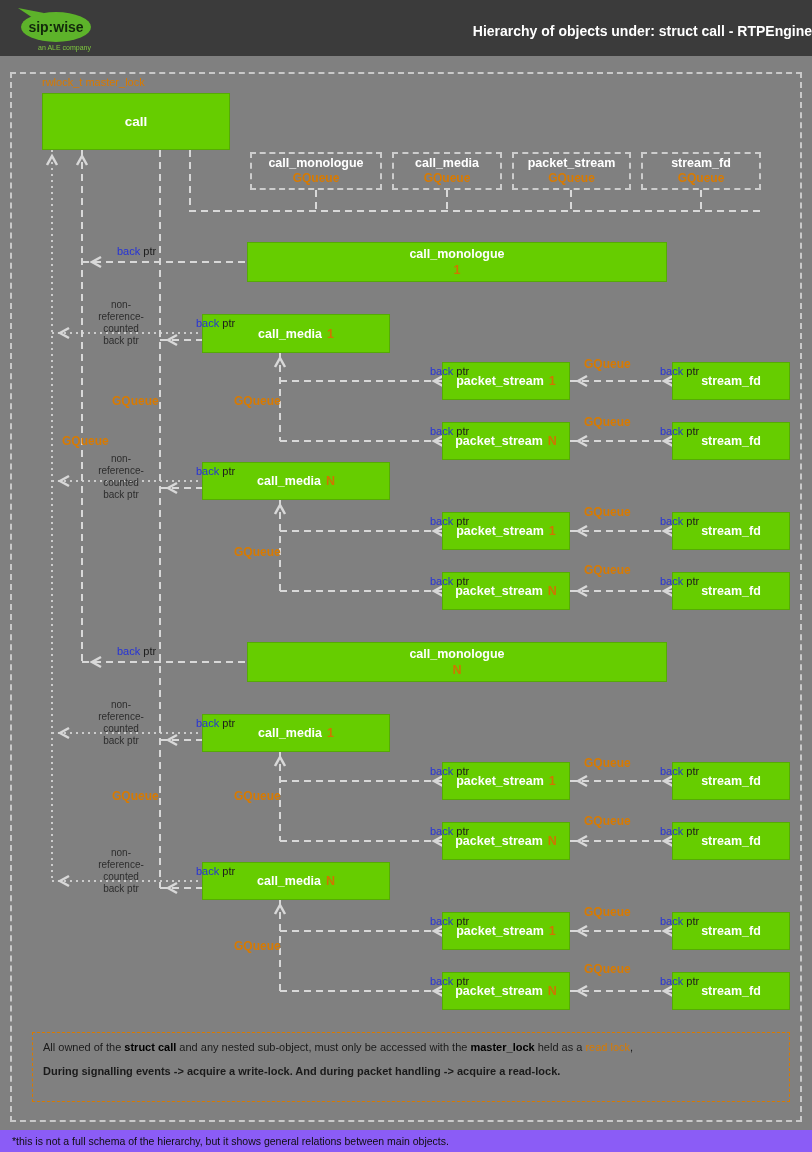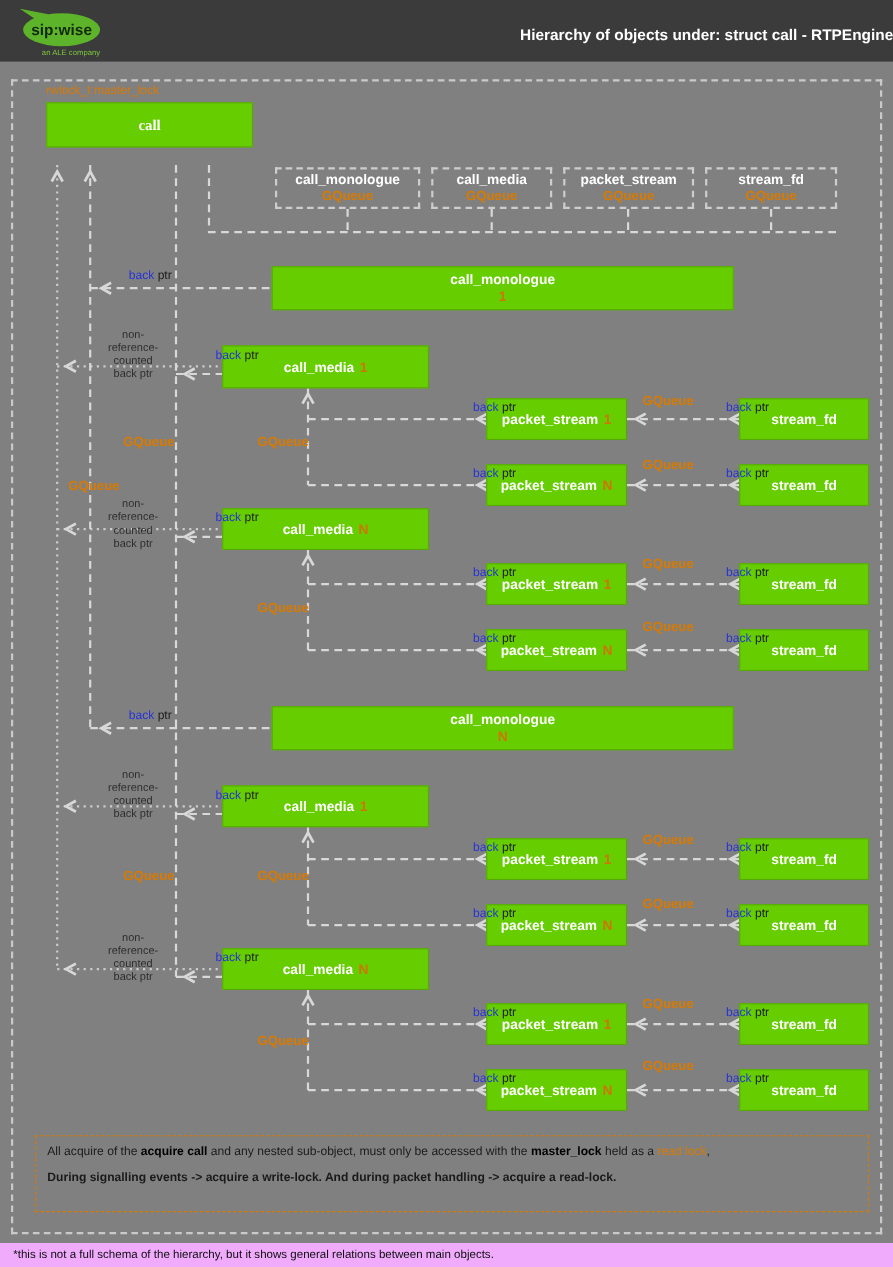--- a/index.html
+++ b/index.html
@@ -37,21 +37,21 @@
   .bp .b{color:#2633d6;}
   .bp .p{color:#1c1c1c;}
   .gq{position:absolute;color:#d87a00;font-weight:bold;font-size:12px;white-space:nowrap;z-index:5;}
   .nr{position:absolute;width:52px;text-align:center;font-size:10px;line-height:1.2;color:#2d2d2d;z-index:5;}
 
   .note{position:absolute;border:1px dashed #d87a00;box-sizing:border-box;padding:7px 10px;font-size:11px;color:#1a1a1a;line-height:1.35;}
   .note b{color:#000000;}
   .note .or{color:#d87a00;text-align:right;}
   .note .gap{margin-top:9px;font-weight:bold;}
 
-  .foot{position:absolute;top:1130px;left:0;width:812px;height:22px;background:#f0abfc;color:#0e0e0e;font-size:10.5px;line-height:22px;padding-left:12px;box-sizing:border-box;}
+  .foot{position:absolute;top:1130px;left:0;width:812px;height:22px;background:#8b5cf6;color:#0e0e0e;font-size:10.5px;line-height:22px;padding-left:12px;box-sizing:border-box;}
 </style>
 </head>
 <body>
 
 <div id="page">
 
   <div class="hdr">
     <div class="logo">
       <svg width="84" height="48" viewBox="0 0 84 48">
         <path d="M6 1 L24 13 L32 6 Z" fill="#5db32a"></path>
@@ -115,21 +115,21 @@
         <polyline points="275,305 280,296 285,305" class="arr"></polyline>
         <polyline points="275,452 280,443 285,452" class="arr"></polyline>
         <polyline points="275,704 280,695 285,704" class="arr"></polyline>
         <polyline points="275,852 280,843 285,852" class="arr"></polyline>
       </svg>
 
     <div class="frame"></div>
 
     <div class="mlock" style="left:42px;top:14px;">rwlock_t master_lock</div>
 
-    <div class="gbox call" style="left:42px;top:31px;width:188px;height:41px;font-family:Liberation Serif, serif;">call</div>
+    <div class="gbox call" style="left:42px;top:31px;width:188px;height:57px;">call</div>
 
 
     <div class="dashbox" style="left:250px;top:90px;width:132px;height:38px;">
       <div class="dn">call_monologue</div>
       <div class="dt">GQueue</div>
     </div>
     <div class="dashbox" style="left:392px;top:90px;width:110px;height:38px;">
       <div class="dn">call_media</div>
       <div class="dt">GQueue</div>
     </div>
@@ -268,21 +268,21 @@
         <div>back ptr</div>
     </div>
     <div class="nr" style="left:95px;top:785px;">
       <div>non-</div>
         <div>reference-</div>
         <div>counted</div>
         <div>back ptr</div>
     </div>
 
     <div class="note" style="left:32px;top:970px;width:758px;height:70px;">
-      <div><span>All acquire of the </span><b>acquire call</b><span> and any nested sub-object, must only be accessed with the </span><b>master_lock</b><span> held as a </span><span class="or">read lock</span><span>,</span></div>
+      <div><span>All owned of the </span><b>struct call</b><span> and any nested sub-object, must only be accessed with the </span><b>master_lock</b><span> held as a </span><span class="or">read lock</span><span>,</span></div>
       <div class="gap">During signalling events -&gt; acquire a write-lock. And during packet handling -&gt; acquire a read-lock.</div>
     </div>
 
   </div>
 
   <div class="foot">
     <span>*this is not a full schema of the hierarchy, but it shows general relations between main objects.</span>
   </div>
 
 </div>

